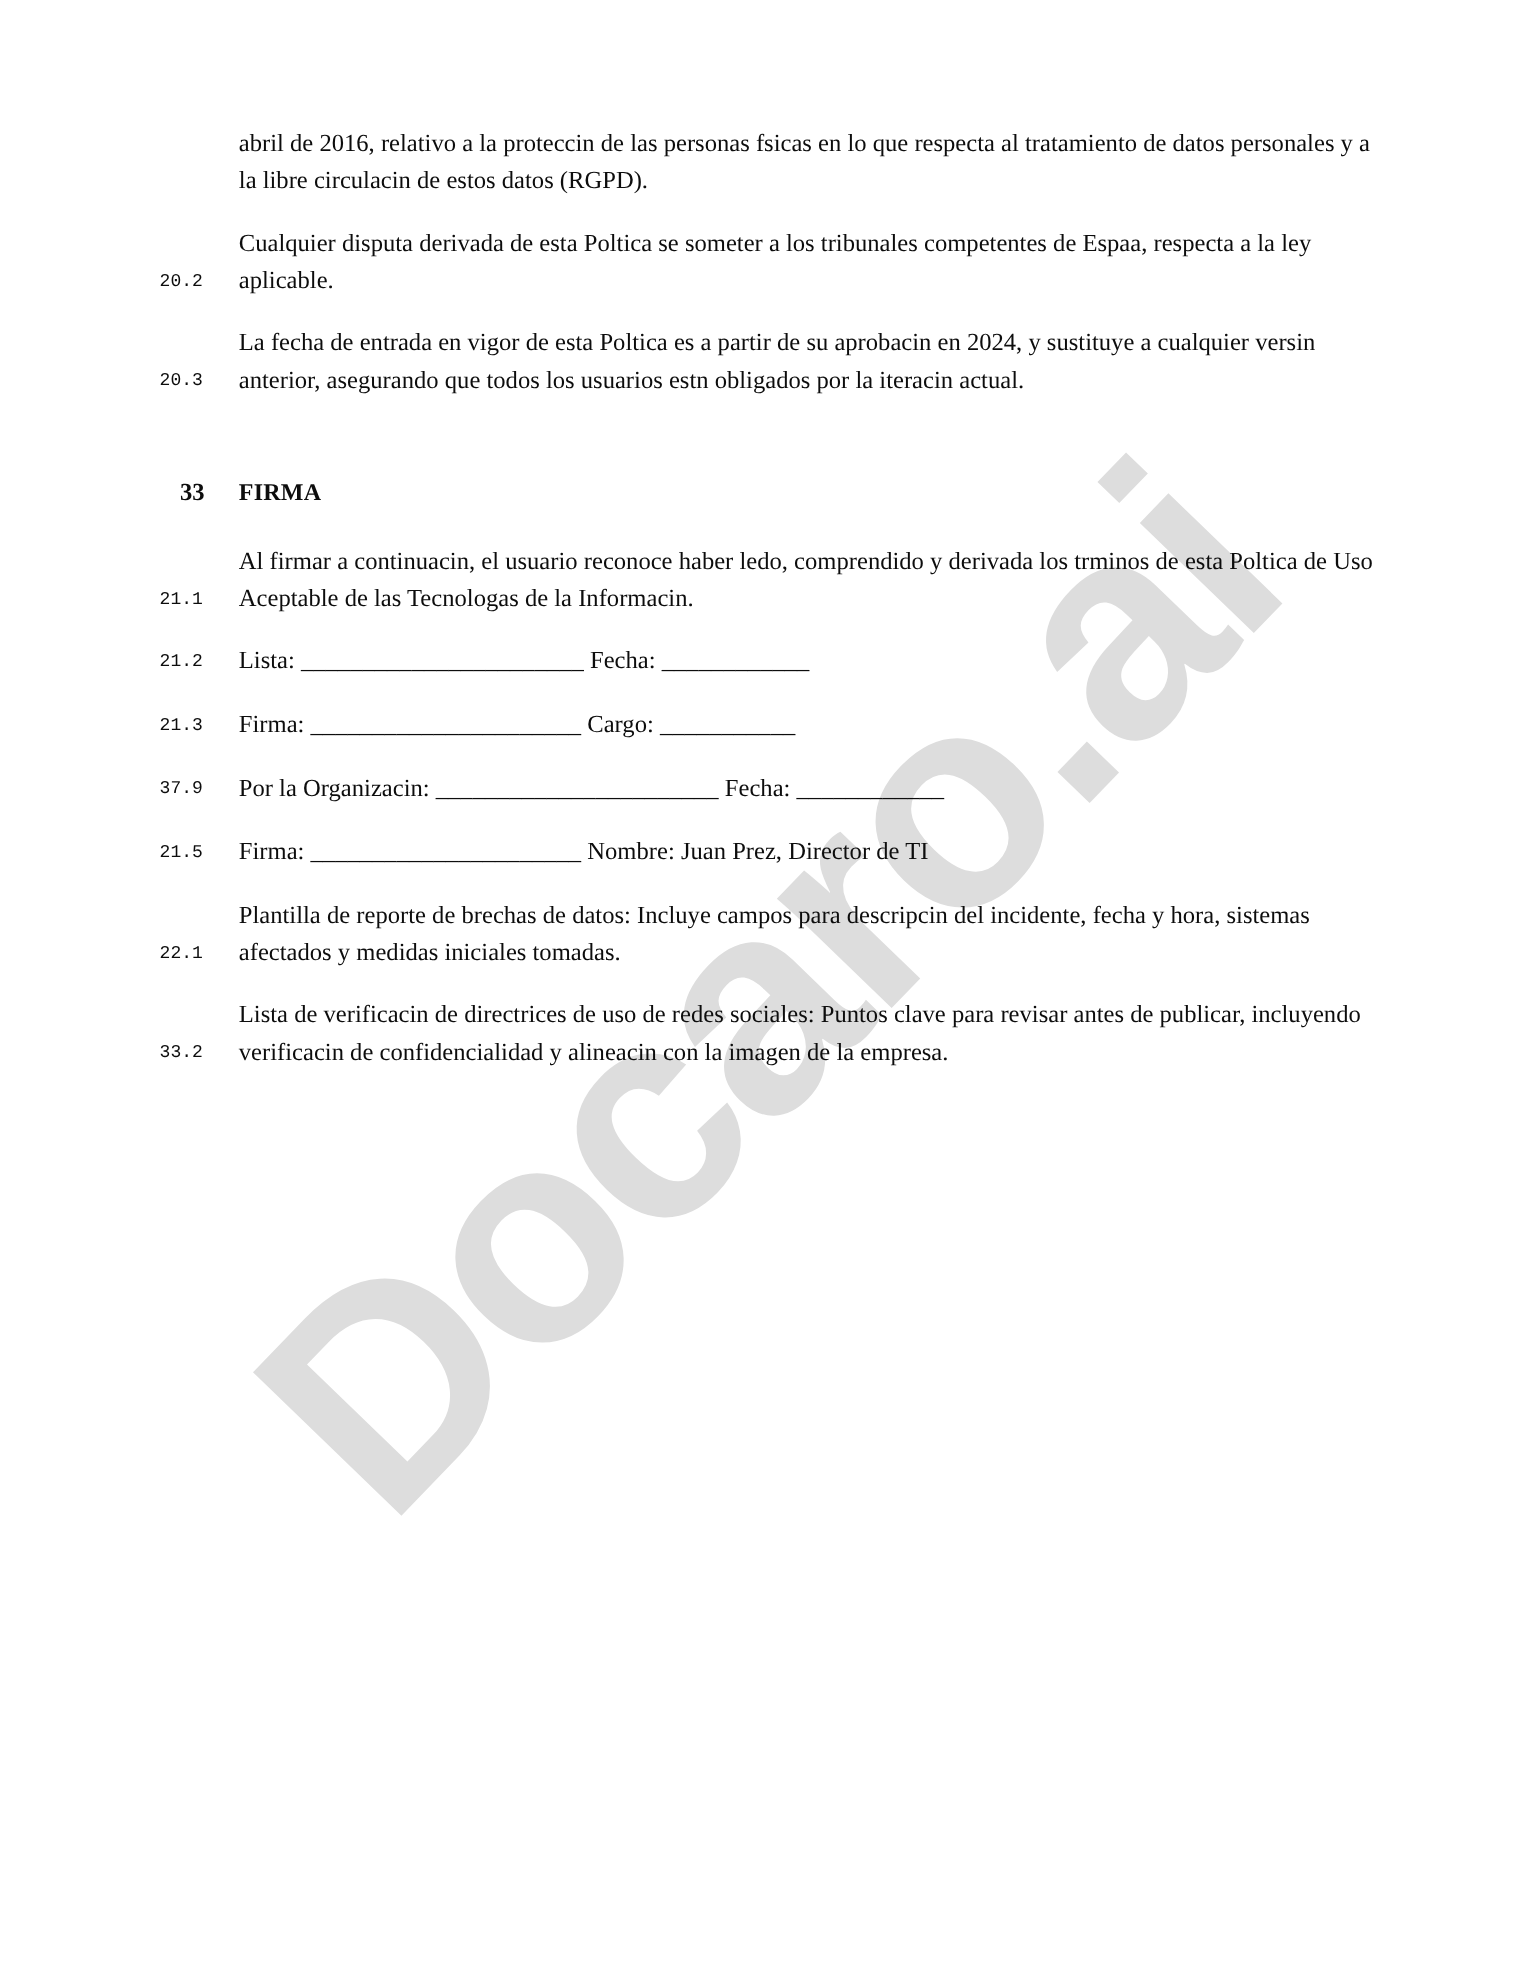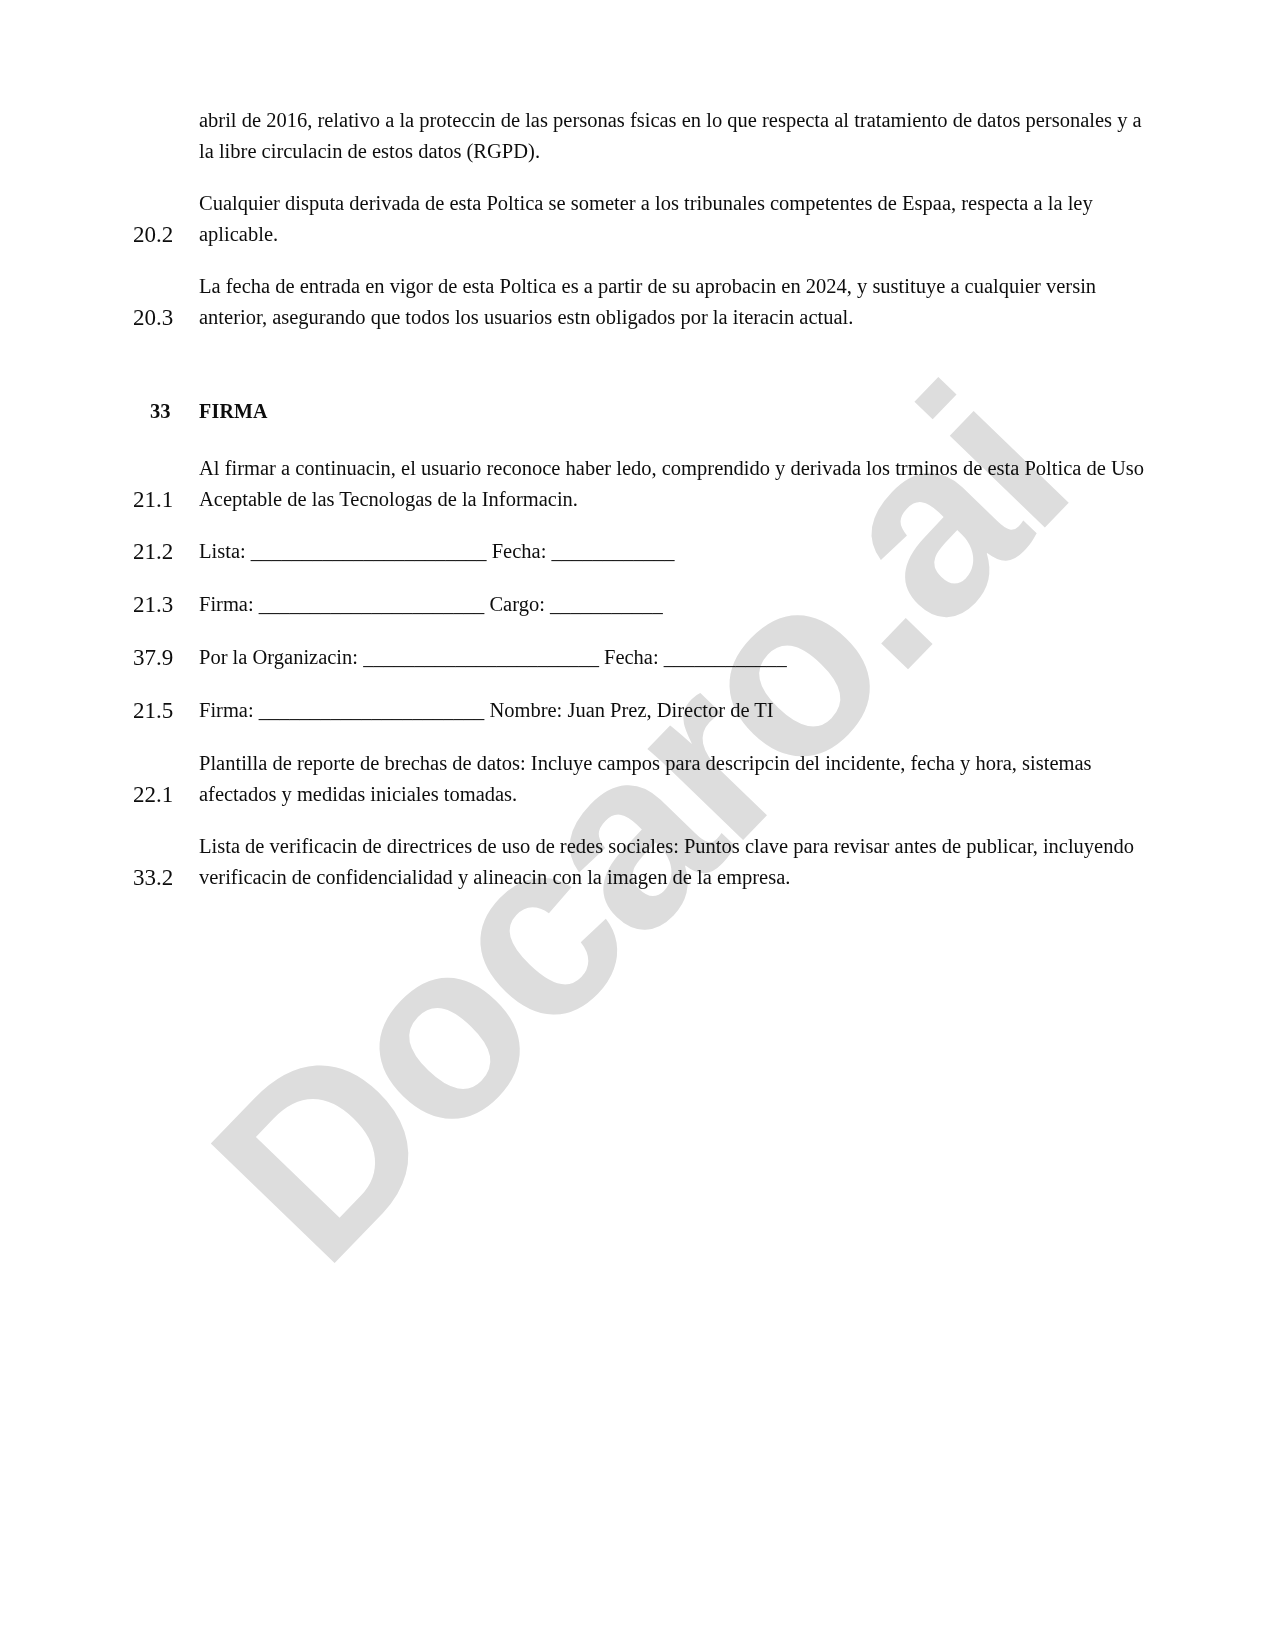--- a/index.html
+++ b/index.html
@@ -48,24 +48,25 @@
     padding: 105px 122px 0 133px;
   }
 
   .clause {
     display: flex;
     align-items: flex-end;
     margin-bottom: 21px;
   }
   .clause .num {
     flex: 0 0 66px;
-    font-size: 23px;
+    font-size: 15px;
     line-height: 31px;
     text-align: left;
     white-space: nowrap;
+    font-family: Liberation Mono, monospace;
   }
   .clause .body {
     flex: 1 1 auto;
     font-size: 20.5px;
     line-height: 31px;
     text-align: left;
   }
 
   
   .clause.cont .num { visibility: hidden; }

